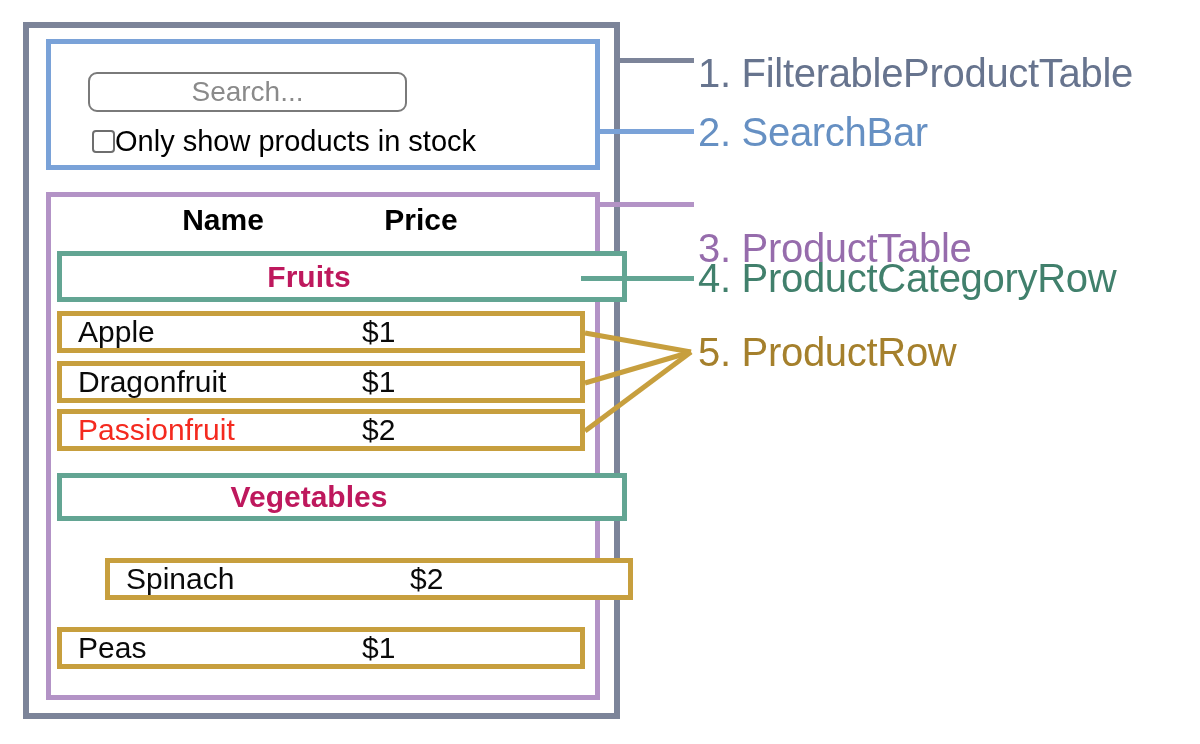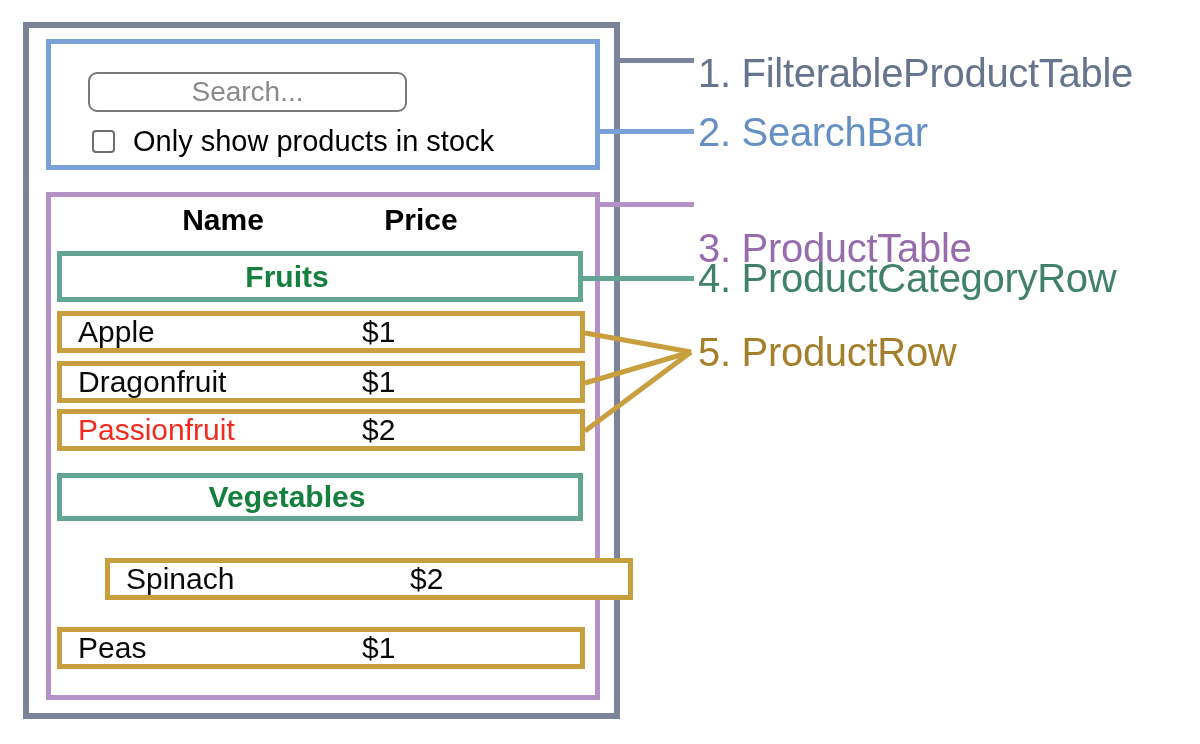--- a/index.html
+++ b/index.html
@@ -16,37 +16,37 @@
   .table-box   { left:46px;  top:192px; width:554px; height:508px; border:5px solid #b393c6; }
 
   
   .search-input {
     left:88px; top:72px; width:319px; height:40px;
     border:2px solid #7a7a7a; border-radius:9px;
     font-family:"Liberation Sans", sans-serif;
     font-size:28px; color:#222; padding:0 10px; outline:none;text-align:center;
   }
   .search-input::placeholder { color:#8a8a8a; opacity:1; }
-  .stock-row { left:92px; top:128px; height:26px; display:flex; align-items:center; gap:18px; }
+  .stock-row { left:92px; top:128px; height:26px; display:flex; align-items:center; }
   .stock-checkbox {
     -webkit-appearance:none; appearance:none; margin:0;
     width:23px; height:23px; border:2px solid #6e6e6e; border-radius:4px; background:#fff;
   }
   .stock-label { font-size:29px; color:#000; white-space:nowrap; }
 
   
   .th { top:203px; width:200px; text-align:center; font-size:30px; font-weight:bold; color:#000; }
   .th-name  { left:123px; }
   .th-price { left:321px; }
 
   
   .cat-row {
-    left:57px; width:526px; border:5px solid #63a593; background:#fff;
+    left:57px; width:570px; border:5px solid #63a593; background:#fff;
     display:flex; align-items:center; justify-content:center;
-    padding-right:66px; font-size:30px; font-weight:bold; color:#15803d;
+    padding-right:66px; font-size:30px; font-weight:bold; color:#be185d;
   }
   .cat-fruits     { top:251px; height:51px; }
   .cat-vegetables { top:473px; height:48px; }
 
   
   .prod-row {
     left:57px; width:528px; height:42px; border:5px solid #c79f3e; background:#fff;
     display:flex; align-items:center; padding-left:16px; font-size:30px; color:#0a0a0a;
   }
   .prod-row .price { position:absolute; left:300px; }

